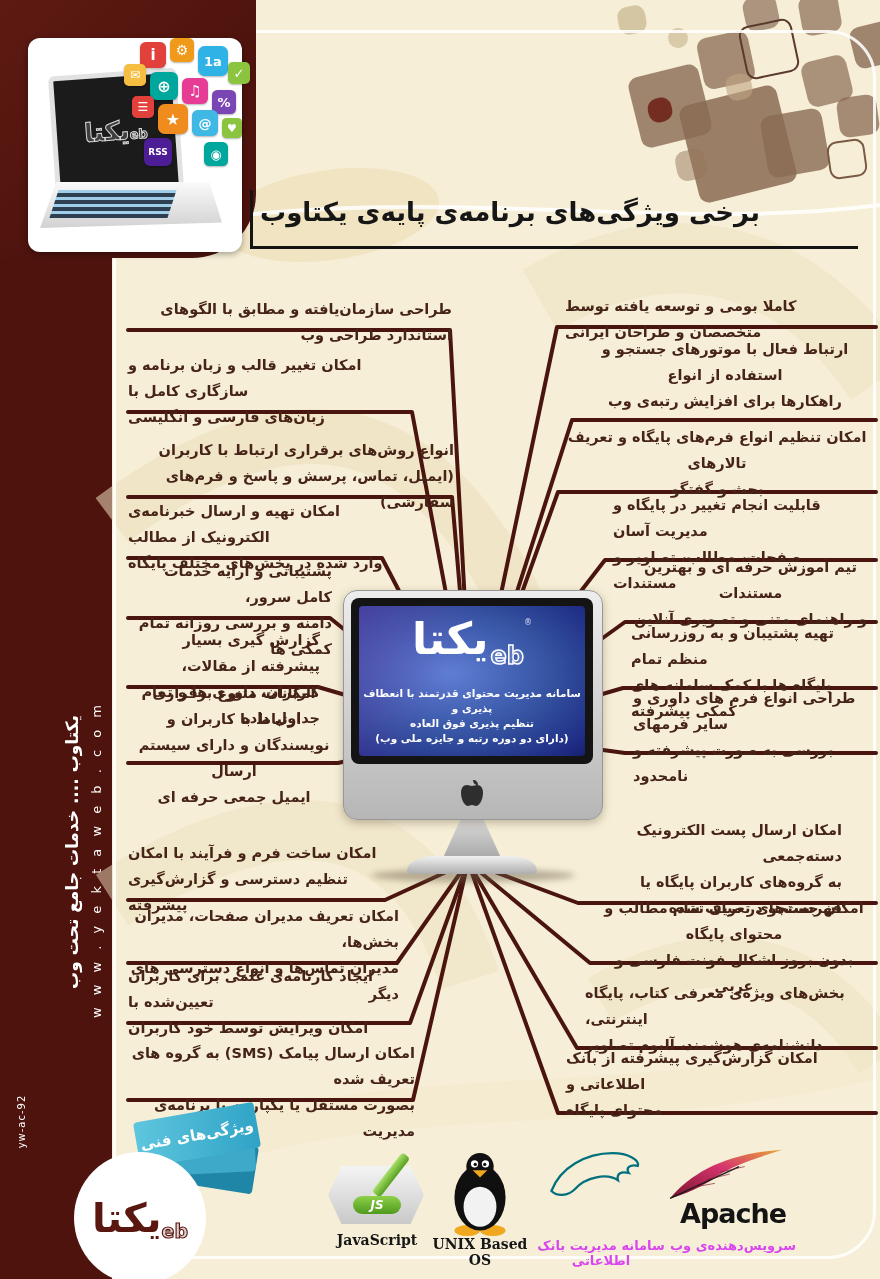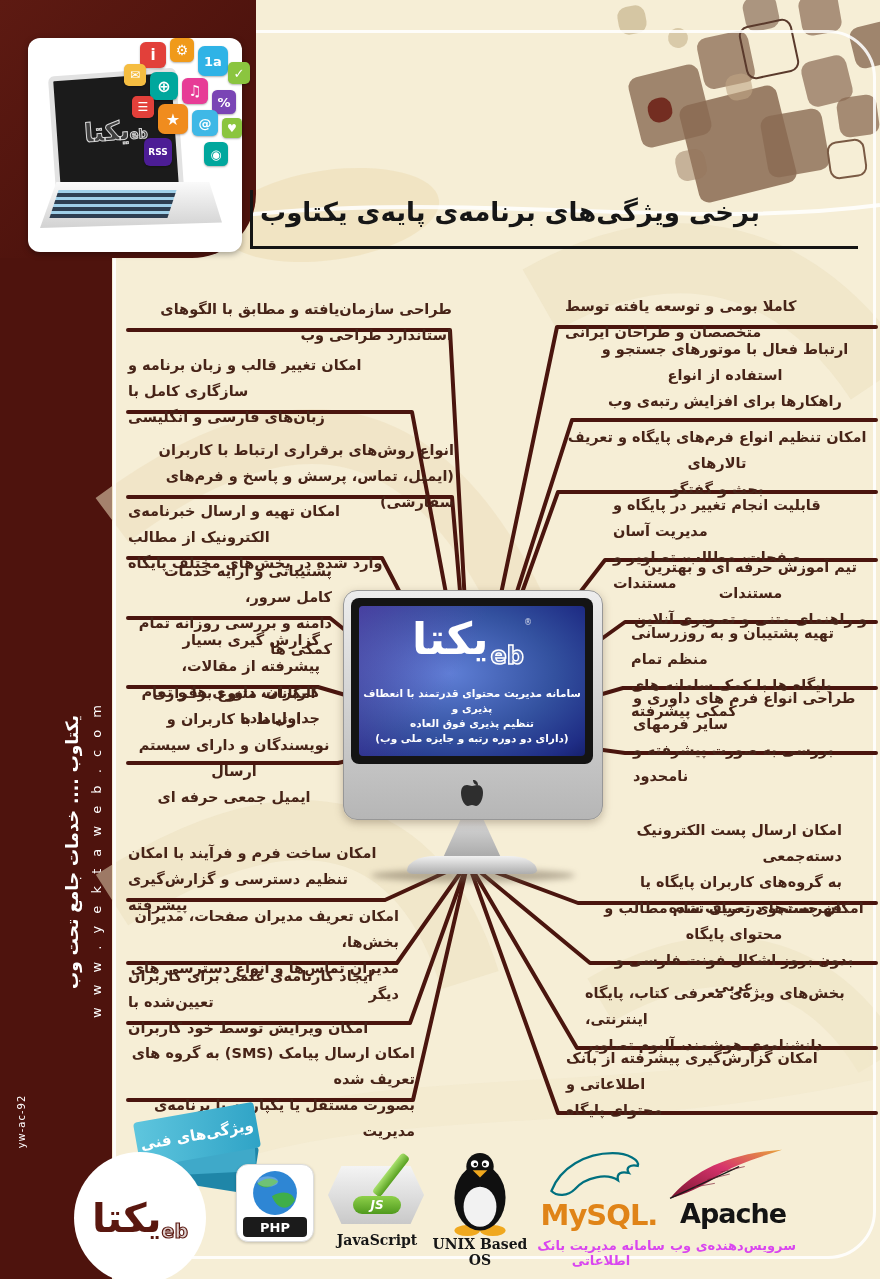--- a/index.html
+++ b/index.html
@@ -294,29 +294,20 @@
   </div>
 
   <div class="ribbon">
     <div class="rb rb1"></div>
     <div class="rb rb2"></div>
     <div class="rb rb3">
         <span>ویژگی‌های فنی</span>
       </div>
   </div>
 
-  <div class="php-card">
-    <svg width="48" height="48" viewBox="0 0 46 46" style="position:absolute;left:14px;top:4px;">
-      <circle cx="23" cy="23" r="21" fill="#2e86d4"></circle>
-      <path d="M6,14 C14,8 20,8 26,12 C20,18 12,20 6,14 Z" fill="#3fae49"></path>
-      <path d="M20,26 C30,20 40,22 42,30 C36,40 26,40 20,26 Z" fill="#3fae49"></path>
-      <ellipse cx="16" cy="12" rx="10" ry="5" fill="#ffffff" opacity=".25"></ellipse>
-    </svg>
-    <div class="php-strip">PHP</div>
-  </div>
 
   <div class="js-wrap">
     <div class="js-hex"></div>
     <div class="js-pencil"></div>
     <div class="js-pill">JS</div>
   </div>
   <div class="caption-en" style="left:328px;top:1232px;width:98px;">JavaScript</div>
 
   <svg class="tux" width="76" height="84" viewBox="0 0 40 46">
     <ellipse cx="13" cy="43" rx="7" ry="3" fill="#f0a81e"></ellipse>
@@ -328,21 +319,20 @@
       <circle cx="23" cy="6.5" r="2" fill="#ffffff"></circle>
     <circle cx="17.4" cy="6.8" r=".9" fill="#101010"></circle>
       <circle cx="22.6" cy="6.8" r=".9" fill="#101010"></circle>
     <polygon points="16,10 24,10 20,14" fill="#f0a81e"></polygon>
   </svg>
   <div class="caption-en" style="left:424px;top:1236px;width:112px;">UNIX Based OS</div>
 
   <svg class="mysql-dolphin" width="110" height="54" viewBox="0 0 120 60">
     <path d="M6,50 C16,24 44,8 74,8 C92,8 104,16 102,22 C94,20 88,24 92,30 C84,28 78,30 80,38 C68,30 44,34 32,48 C24,56 12,56 6,50 Z" fill="none" stroke="#00707f" stroke-width="2.5"></path>
   </svg>
-  <div class="mysql-txt">MySQL.</div>
   <div class="caption-fa" style="left:530px;top:1238px;width:142px;">سامانه مدیریت بانک اطلاعاتی</div>
 
   <svg class="apache-feather" width="130" height="56" viewBox="0 0 130 60">
     <defs>
       <linearGradient id="fg" x1="0" y1="1" x2="1" y2="0">
         <stop offset="0" stop-color="#7a1530"></stop>
           <stop offset=".55" stop-color="#d6336c"></stop>
           <stop offset="1" stop-color="#e8a43a"></stop>
       </linearGradient>
     </defs>

